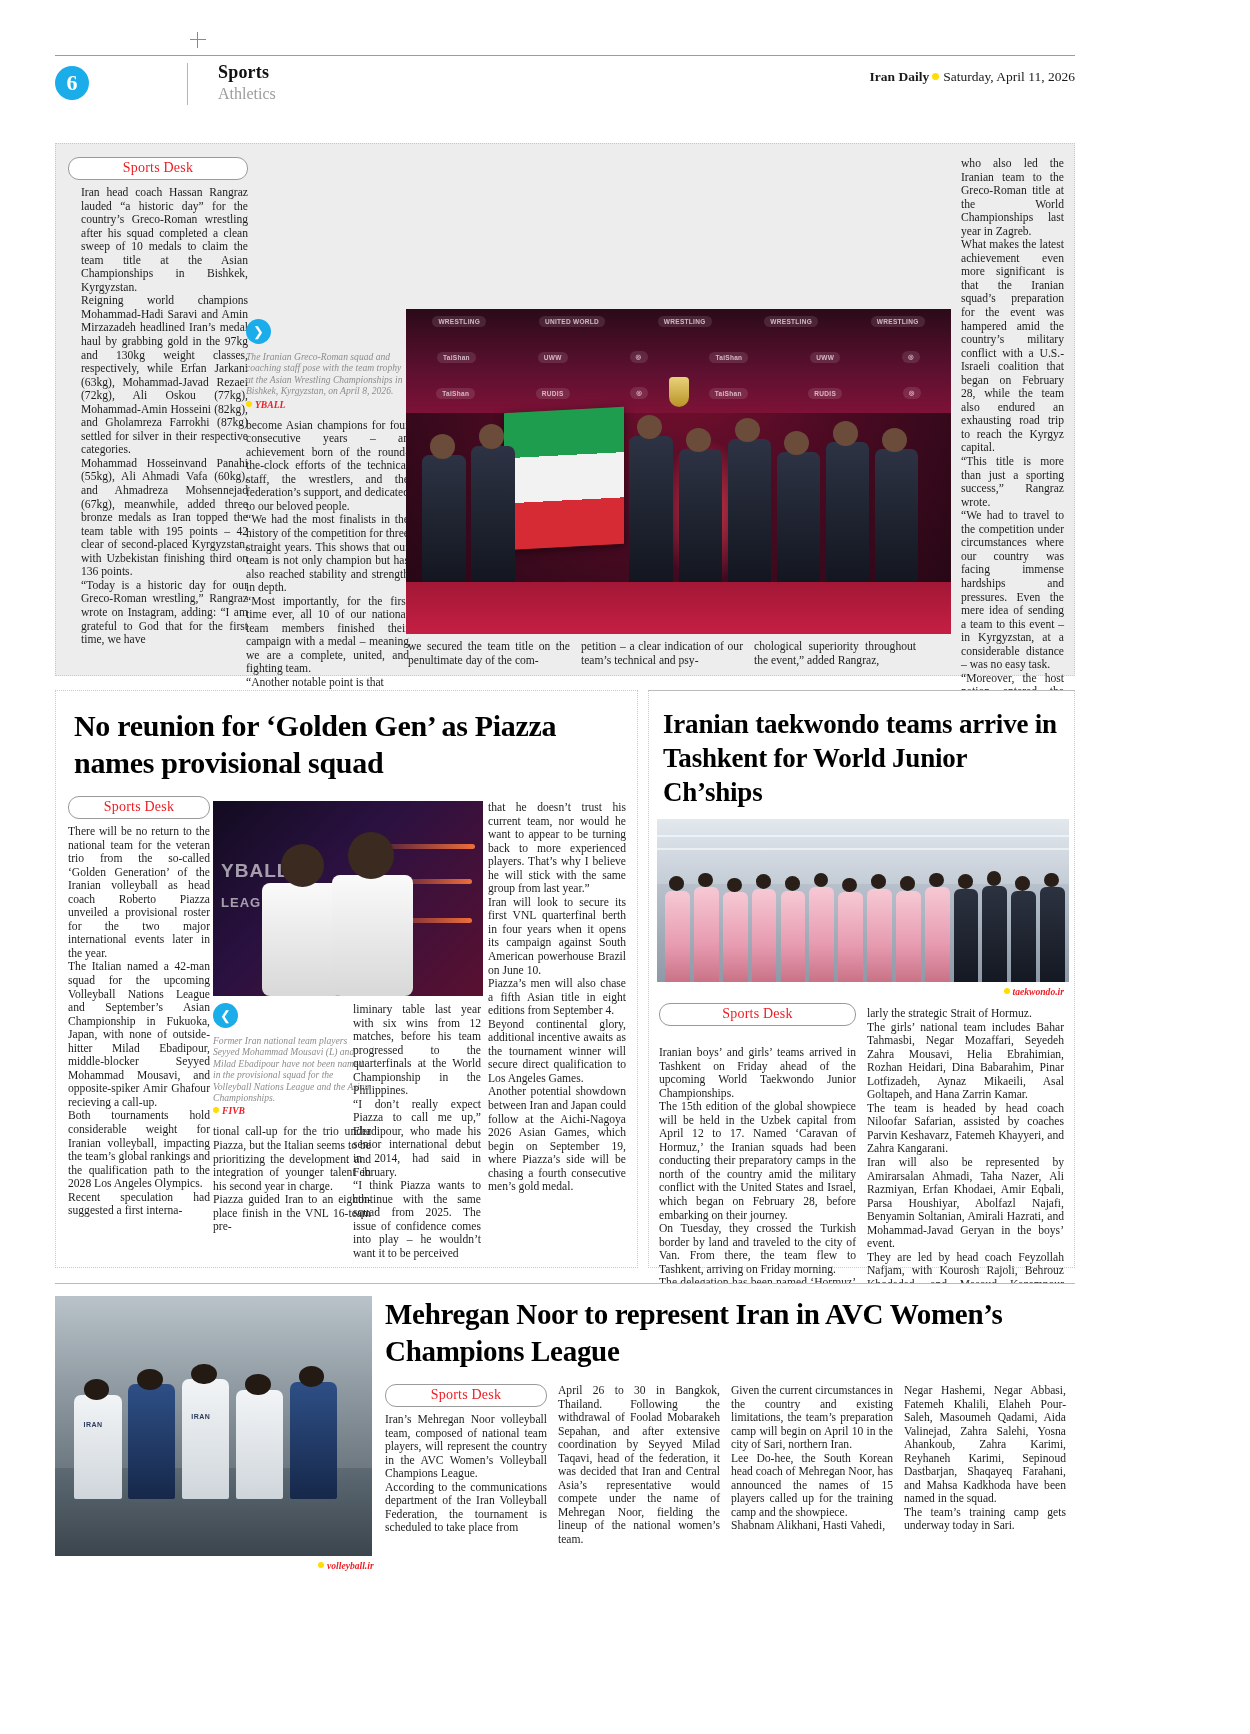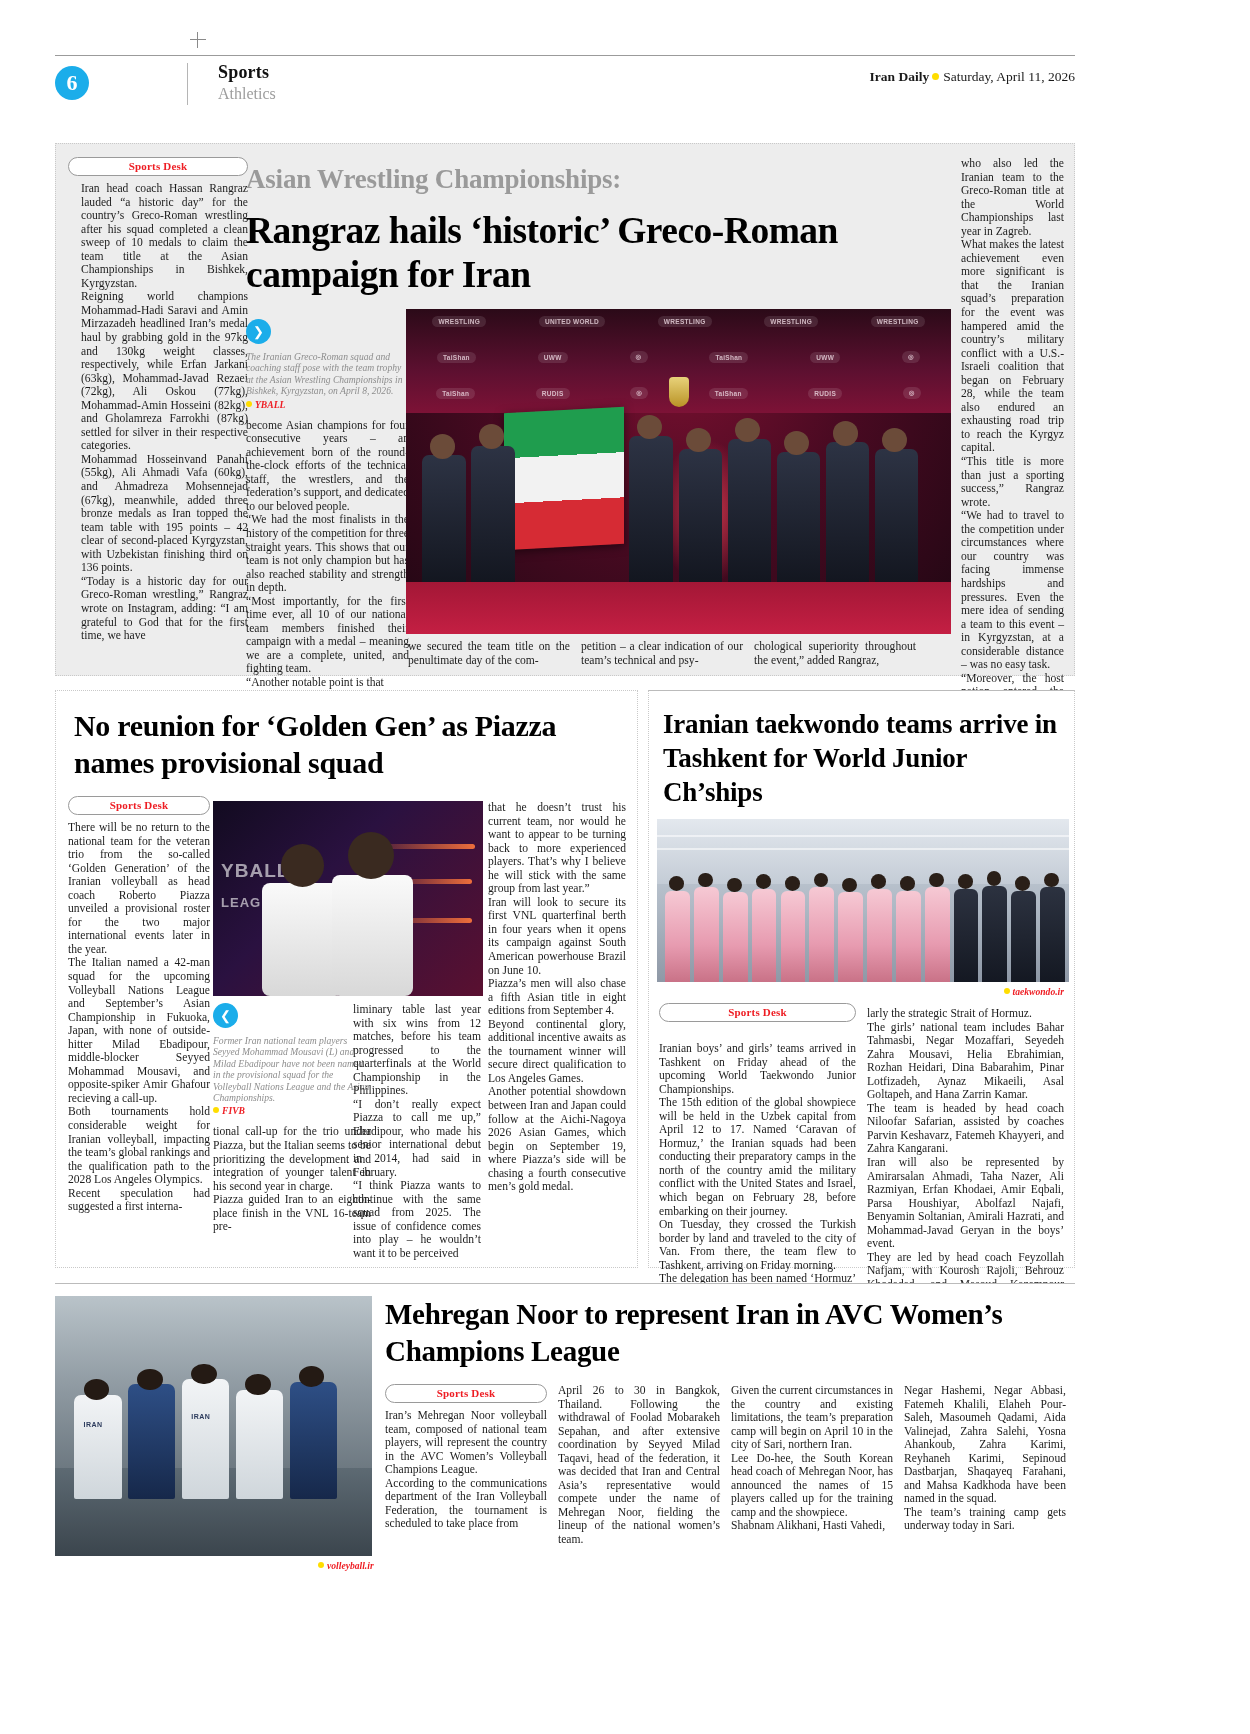--- a/index.html
+++ b/index.html
@@ -63,22 +63,22 @@
     hyphens:auto;
     -webkit-hyphens:auto;
   }
 
   .deskpill {
     border:1px solid #9a9a9a;
     border-radius:11px;
     background:#fff;
     color:#ee1d23;
     font-family:"Liberation Serif", serif;
-    font-weight:bold;
-    font-size:11px;
+    font-weight:normal;
+    font-size:14px;
     text-align:center;
     padding:2px 0 3px 0;
     letter-spacing:.2px;
   }
 
   .kicker {
     font-family:"Liberation Serif", serif;
     font-weight:bold;
     font-size:27px;
     color:#9a9a9a;
@@ -270,24 +270,20 @@
 <div class="article" style="left:55px; top:143px; width:1020px; height:533px;">
 
   <div style="position:absolute; left:12px; top:13px; width:180px;">
     <div class="deskpill">Sports Desk</div>
     <div class="body-col" style="margin-top:6px; white-space:pre-line;margin-left:13px;">Iran head coach Hassan Rangraz lauded “a historic day” for the country’s Greco-Roman wrestling after his squad completed a clean sweep of 10 medals to claim the team title at the Asian Championships in Bishkek, Kyrgyzstan.
 Reigning world champions Mohammad-Hadi Saravi and Amin Mirzazadeh headlined Iran’s medal haul by grabbing gold in the 97kg and 130kg weight classes, respectively, while Erfan Jarkani (63kg), Mohammad-Javad Rezaei (72kg), Ali Oskou (77kg), Mohammad-Amin Hosseini (82kg), and Gholamreza Farrokhi (87kg) settled for silver in their respective categories.
 Mohammad Hosseinvand Panahi (55kg), Ali Ahmadi Vafa (60kg), and Ahmadreza Mohsennejad (67kg), meanwhile, added three bronze medals as Iran topped the team table with 195 points – 42 clear of second-placed Kyrgyzstan, with Uzbekistan finishing third on 136 points.
 “Today is a historic day for our Greco-Roman wrestling,” Rangraz wrote on Instagram, adding: “I am grateful to God that for the first time, we have</div>
   </div>
 
-  <div style="position:absolute; left:190px; top:20px; width:650px;">
-    <div class="kicker">Asian Wrestling Championships:</div>
-    <div class="headline-main" style="margin-top:14px;">Rangraz hails ‘historic’ Greco-Roman campaign for Iran</div>
-  </div>
 
   <div style="position:absolute; left:190px; top:175px; width:163px;">
     <div class="arrow-badge">❯</div>
     <div class="caption" style="margin-top:7px;">The Iranian Greco-Roman squad and coaching staff pose with the team trophy at the Asian Wrestling Championships in Bishkek, Kyrgyzstan, on April 8, 2026.</div>
     <div class="credit">
       <span class="dot"></span><span>YBALL</span>
     </div>
     <div class="body-col" style="margin-top:9px; white-space:pre-line;">become Asian champions for four consecutive years – an achievement born of the round-the-clock efforts of the technical staff, the wrestlers, and the federation’s support, and dedicated to our beloved people.
 “We had the most finalists in the history of the competition for three straight years. This shows that our team is not only champion but has also reached stability and strength in depth.
 “Most importantly, for the first time ever, all 10 of our national team members finished their campaign with a medal – meaning we are a complete, united, and fighting team.

